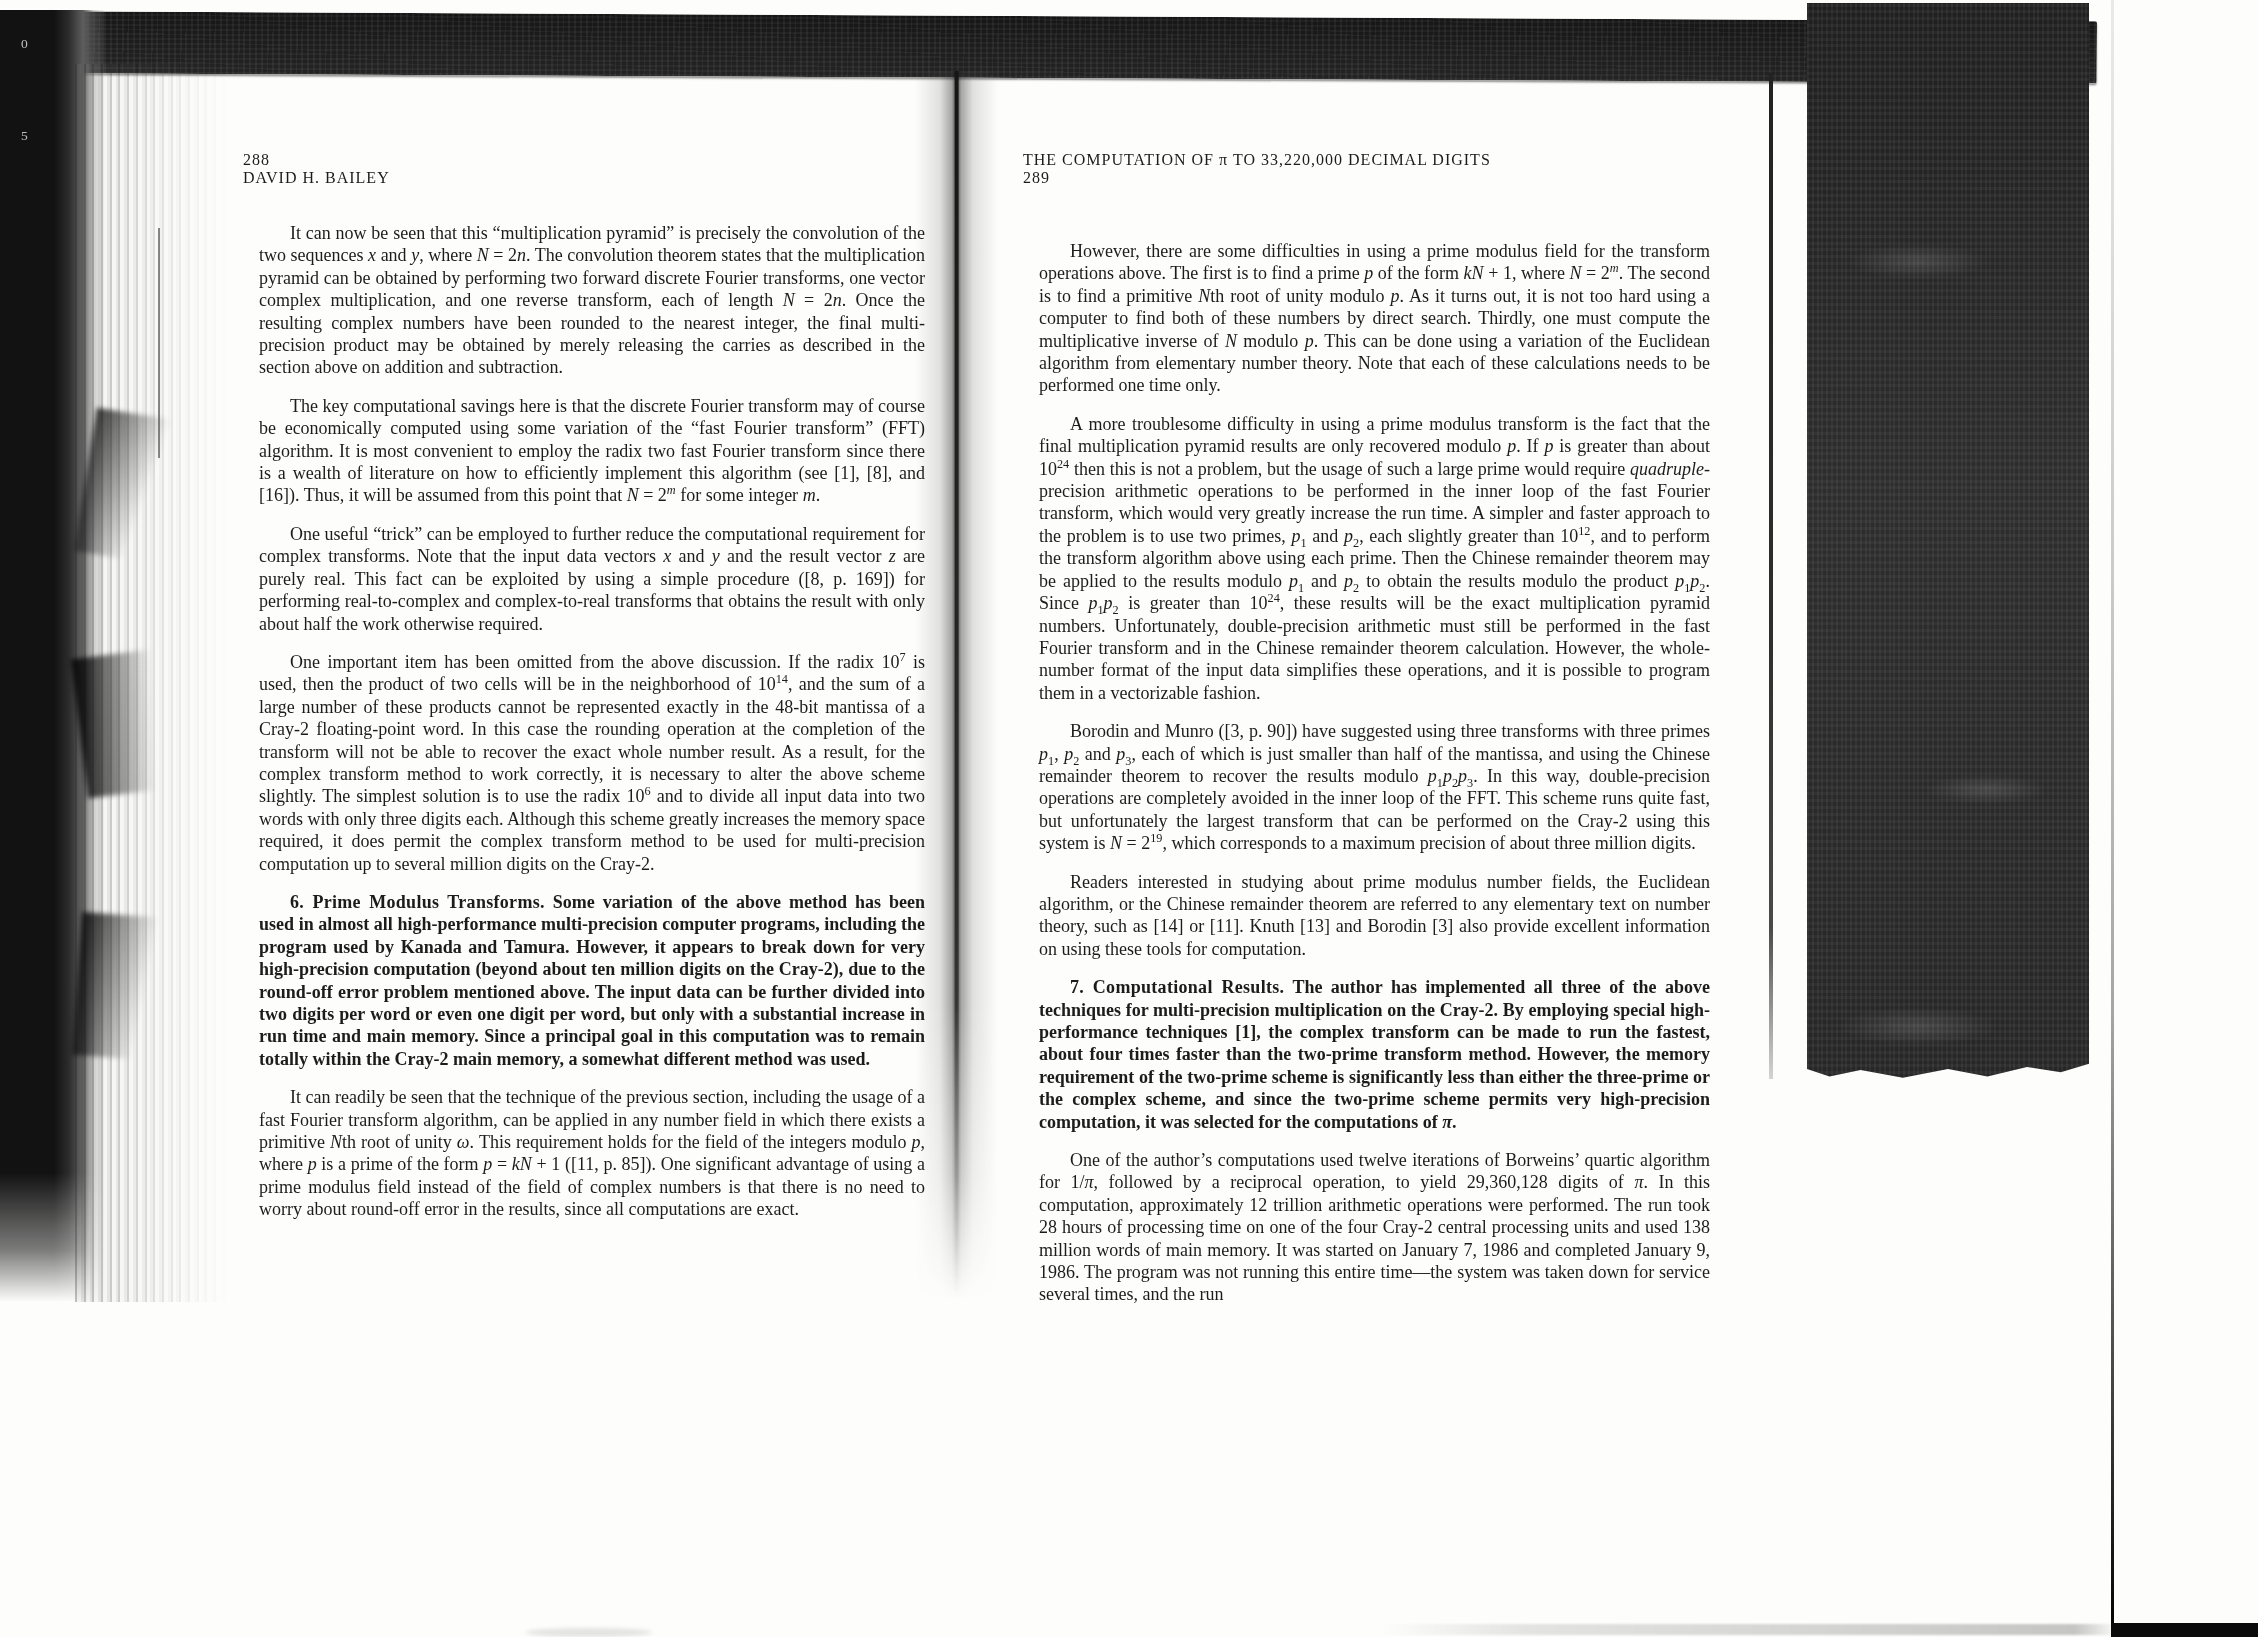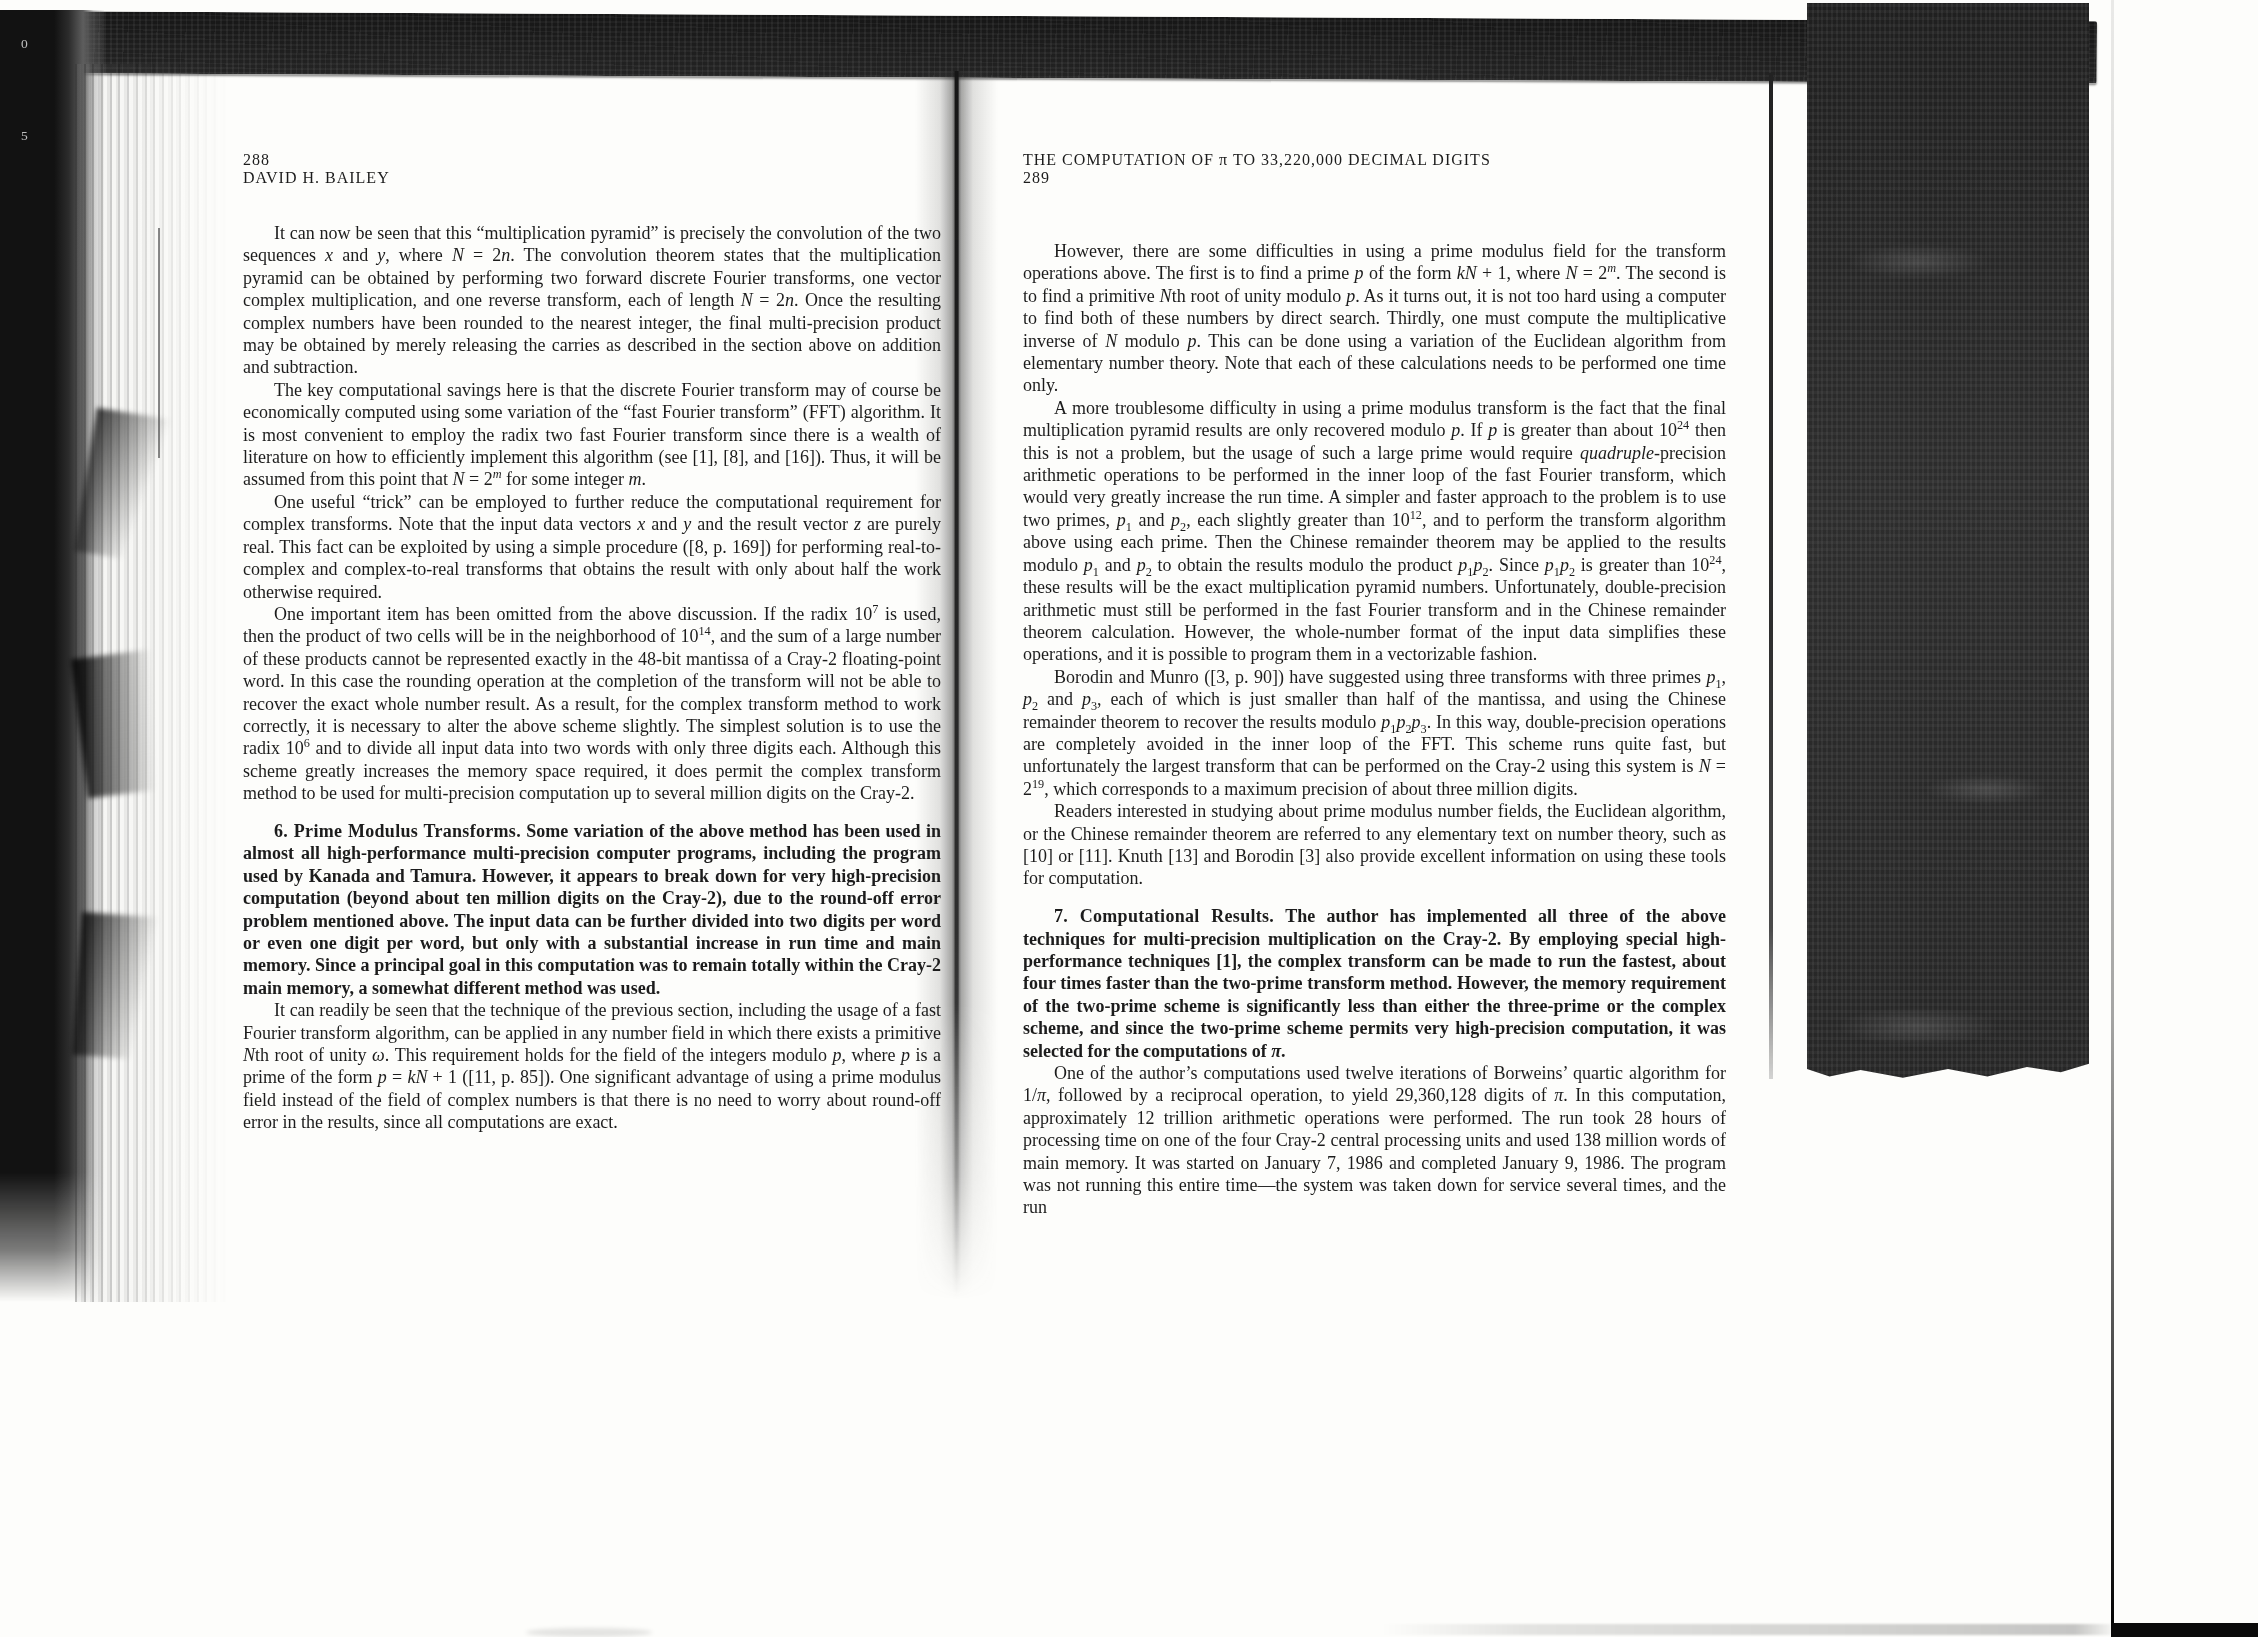--- a/index.html
+++ b/index.html
@@ -86,21 +86,21 @@
   .page-head{display:flex;align-items:baseline;font-size:16px;letter-spacing:1px;white-space:nowrap;flex-direction:column;}
   .page-head .folio{font-size:16px;}
   .page-left-text .folio{width:68px;text-align:left;}
   .page-left-text .head-spacer{width:121px;}
   .page-right-text .head-spacer{width:106px;}
   .page-right-text .folio{width:126px;padding-right:56px;box-sizing:border-box;}
   .running-head{flex:1;text-align:right;}
   .page-body{font-size:18px;line-height:22.4px;text-align:justify;}
   .page-left-text .page-body{margin-top:35px;}
   .page-right-text .page-body{margin-top:53px;}
-  .para{margin:0;text-indent:31px;}
+  .para{margin:16px;text-indent:31px;}
   .para.space-before{margin-top:15.4px;font-weight:bold;}
   .para b{letter-spacing:0.3px;}
   sup,sub{font-size:0.68em;line-height:0;}
 </style>
 </head>
 <body>
 
 <div class="scan">
 
   <div class="top-bar"></div>
@@ -147,20 +147,20 @@
   <div class="page-text page-right-text">
     <div class="page-head">
       <span class="head-spacer"></span>
       <span class="running-head">THE COMPUTATION OF π TO 33,220,000 DECIMAL DIGITS</span>
       <span class="folio">289</span>
     </div>
     <div class="page-body">
         <p class="para">However, there are some difficulties in using a prime modulus field for the transform operations above. The first is to find a prime <i>p</i> of the form <i>kN</i> + 1, where <i>N</i> = 2<sup><i>m</i></sup>. The second is to find a primitive <i>N</i>th root of unity modulo <i>p</i>. As it turns out, it is not too hard using a computer to find both of these numbers by direct search. Thirdly, one must compute the multiplicative inverse of <i>N</i> modulo <i>p</i>. This can be done using a variation of the Euclidean algorithm from elementary number theory. Note that each of these calculations needs to be performed one time only.</p>
         <p class="para">A more troublesome difficulty in using a prime modulus transform is the fact that the final multiplication pyramid results are only recovered modulo <i>p</i>. If <i>p</i> is greater than about 10<sup>24</sup> then this is not a problem, but the usage of such a large prime would require <i>quadruple</i>-precision arithmetic operations to be performed in the inner loop of the fast Fourier transform, which would very greatly increase the run time. A simpler and faster approach to the problem is to use two primes, <i>p</i><sub>1</sub> and <i>p</i><sub>2</sub>, each slightly greater than 10<sup>12</sup>, and to perform the transform algorithm above using each prime. Then the Chinese remainder theorem may be applied to the results modulo <i>p</i><sub>1</sub> and <i>p</i><sub>2</sub> to obtain the results modulo the product <i>p</i><sub>1</sub><i>p</i><sub>2</sub>. Since <i>p</i><sub>1</sub><i>p</i><sub>2</sub> is greater than 10<sup>24</sup>, these results will be the exact multiplication pyramid numbers. Unfortunately, double-precision arithmetic must still be performed in the fast Fourier transform and in the Chinese remainder theorem calculation. However, the whole-number format of the input data simplifies these operations, and it is possible to program them in a vectorizable fashion.</p>
         <p class="para">Borodin and Munro ([3, p. 90]) have suggested using three transforms with three primes <i>p</i><sub>1</sub>, <i>p</i><sub>2</sub> and <i>p</i><sub>3</sub>, each of which is just smaller than half of the mantissa, and using the Chinese remainder theorem to recover the results modulo <i>p</i><sub>1</sub><i>p</i><sub>2</sub><i>p</i><sub>3</sub>. In this way, double-precision operations are completely avoided in the inner loop of the FFT. This scheme runs quite fast, but unfortunately the largest transform that can be performed on the Cray-2 using this system is <i>N</i> = 2<sup>19</sup>, which corresponds to a maximum precision of about three million digits.</p>
-        <p class="para">Readers interested in studying about prime modulus number fields, the Euclidean algorithm, or the Chinese remainder theorem are referred to any elementary text on number theory, such as [10] or [11]. Knuth [13] and Borodin [3] also provide excellent information on using these tools for computation.</p>
+        <p class="para">Readers interested in studying about prime modulus number fields, the Euclidean algorithm, or the Chinese remainder theorem are referred to any elementary text on number theory, such as [14] or [11]. Knuth [13] and Borodin [3] also provide excellent information on using these tools for computation.</p>
         <p class="para space-before"><b>7. Computational Results.</b> The author has implemented all three of the above techniques for multi-precision multiplication on the Cray-2. By employing special high-performance techniques [1], the complex transform can be made to run the fastest, about four times faster than the two-prime transform method. However, the memory requirement of the two-prime scheme is significantly less than either the three-prime or the complex scheme, and since the two-prime scheme permits very high-precision computation, it was selected for the computations of <i>π</i>.</p>
         <p class="para">One of the author’s computations used twelve iterations of Borweins’ quartic algorithm for 1/<i>π</i>, followed by a reciprocal operation, to yield 29,360,128 digits of <i>π</i>. In this computation, approximately 12 trillion arithmetic operations were performed. The run took 28 hours of processing time on one of the four Cray-2 central processing units and used 138 million words of main memory. It was started on January 7, 1986 and completed January 9, 1986. The program was not running this entire time—the system was taken down for service several times, and the run</p>
       </div>
   </div>
 
 </div>
 
 
 </body></html>

